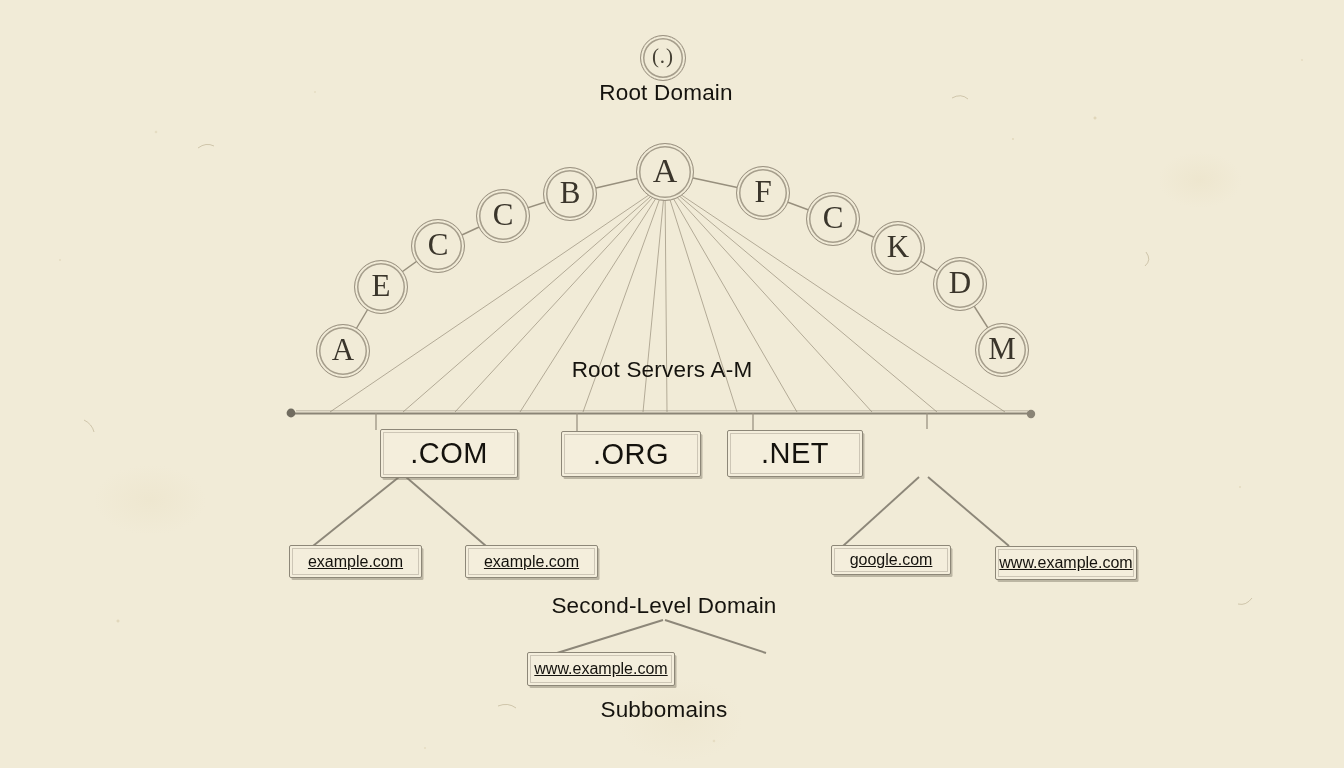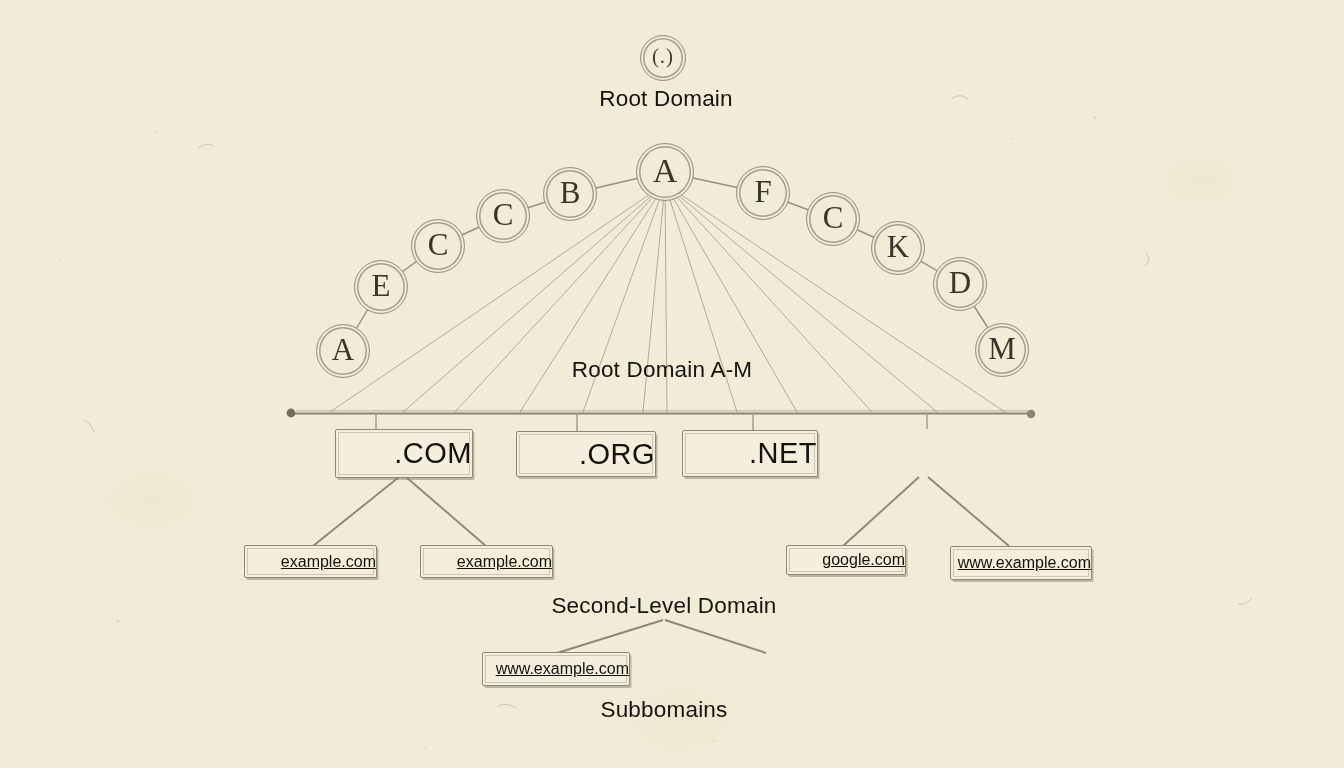--- a/index.html
+++ b/index.html
@@ -42,26 +42,26 @@
   .root-symbol{
     font-family:"Liberation Serif","DejaVu Serif",serif;
     font-size:21px;color:#454034;line-height:1;padding-bottom:4px;letter-spacing:1px;
   }
   .caption{
     position:absolute;z-index:3;transform:translateX(-50%);
     font-size:22.5px;color:#15130e;white-space:nowrap;letter-spacing:0.2px;
   }
   .box{
     position:absolute;z-index:2;box-sizing:border-box;
-    display:flex;align-items:center;justify-content:flex-end;
+    display:flex;align-items:center;justify-content:center;
     background:#f4eedc;
     border:1.6px solid #8d8778;border-radius:2px;
     outline:1px solid rgba(141,135,120,.38);outline-offset:-4px;
     box-shadow: 2px 2.5px 0 -0.5px rgba(125,117,100,.45);
-    color:#14120d;white-space:nowrap;
+    color:#14120d;white-space:nowrap;margin-left:45px;
   }
   .box-tld{font-size:29px;letter-spacing:0.5px;}
   .box-sm{font-size:16px;text-decoration:underline;}
 </style>
 </head>
 <body>
 
 <div class="stage">
 
   <svg class="lines-layer" width="1344" height="768" viewBox="0 0 1344 768">
@@ -129,21 +129,21 @@
 
     <g stroke="#8d8779" stroke-width="1.9">
       <line x1="663" y1="620" x2="557" y2="653"></line>
       <line x1="665" y1="620" x2="766" y2="653"></line>
     </g>
   </svg>
 
   <div class="server-circle root-circle" style="left:640px;top:35px">
     <span class="root-symbol">(.)</span>
   </div>
-  <div class="caption" style="left:666px;top:86px">Root Domain</div>
+  <div class="caption" style="left:666px;top:80px">Root Domain</div>
 
   <div class="server-circle" style="left:316px;top:324px">
     <span class="server-letter">A</span>
   </div>
   <div class="server-circle" style="left:354px;top:260px">
     <span class="server-letter">E</span>
   </div>
   <div class="server-circle" style="left:411px;top:219px">
     <span class="server-letter">C</span>
   </div>
@@ -165,21 +165,21 @@
   <div class="server-circle" style="left:871px;top:221px">
     <span class="server-letter">K</span>
   </div>
   <div class="server-circle" style="left:933px;top:257px">
     <span class="server-letter">D</span>
   </div>
   <div class="server-circle" style="left:975px;top:323px">
     <span class="server-letter">M</span>
   </div>
 
-  <div class="caption" style="left:662px;top:357px">Root Domain A-M</div>
+  <div class="caption" style="left:662px;top:357px">Root Servers A-M</div>
 
   <div class="box box-tld" style="left:335px;top:429px;width:138px;height:49px">
     <span>.COM</span>
   </div>
   <div class="box box-tld" style="left:516px;top:431px;width:140px;height:46px">
     <span>.ORG</span>
   </div>
   <div class="box box-tld" style="left:682px;top:430px;width:136px;height:47px">
     <span>.NET</span>
   </div>

